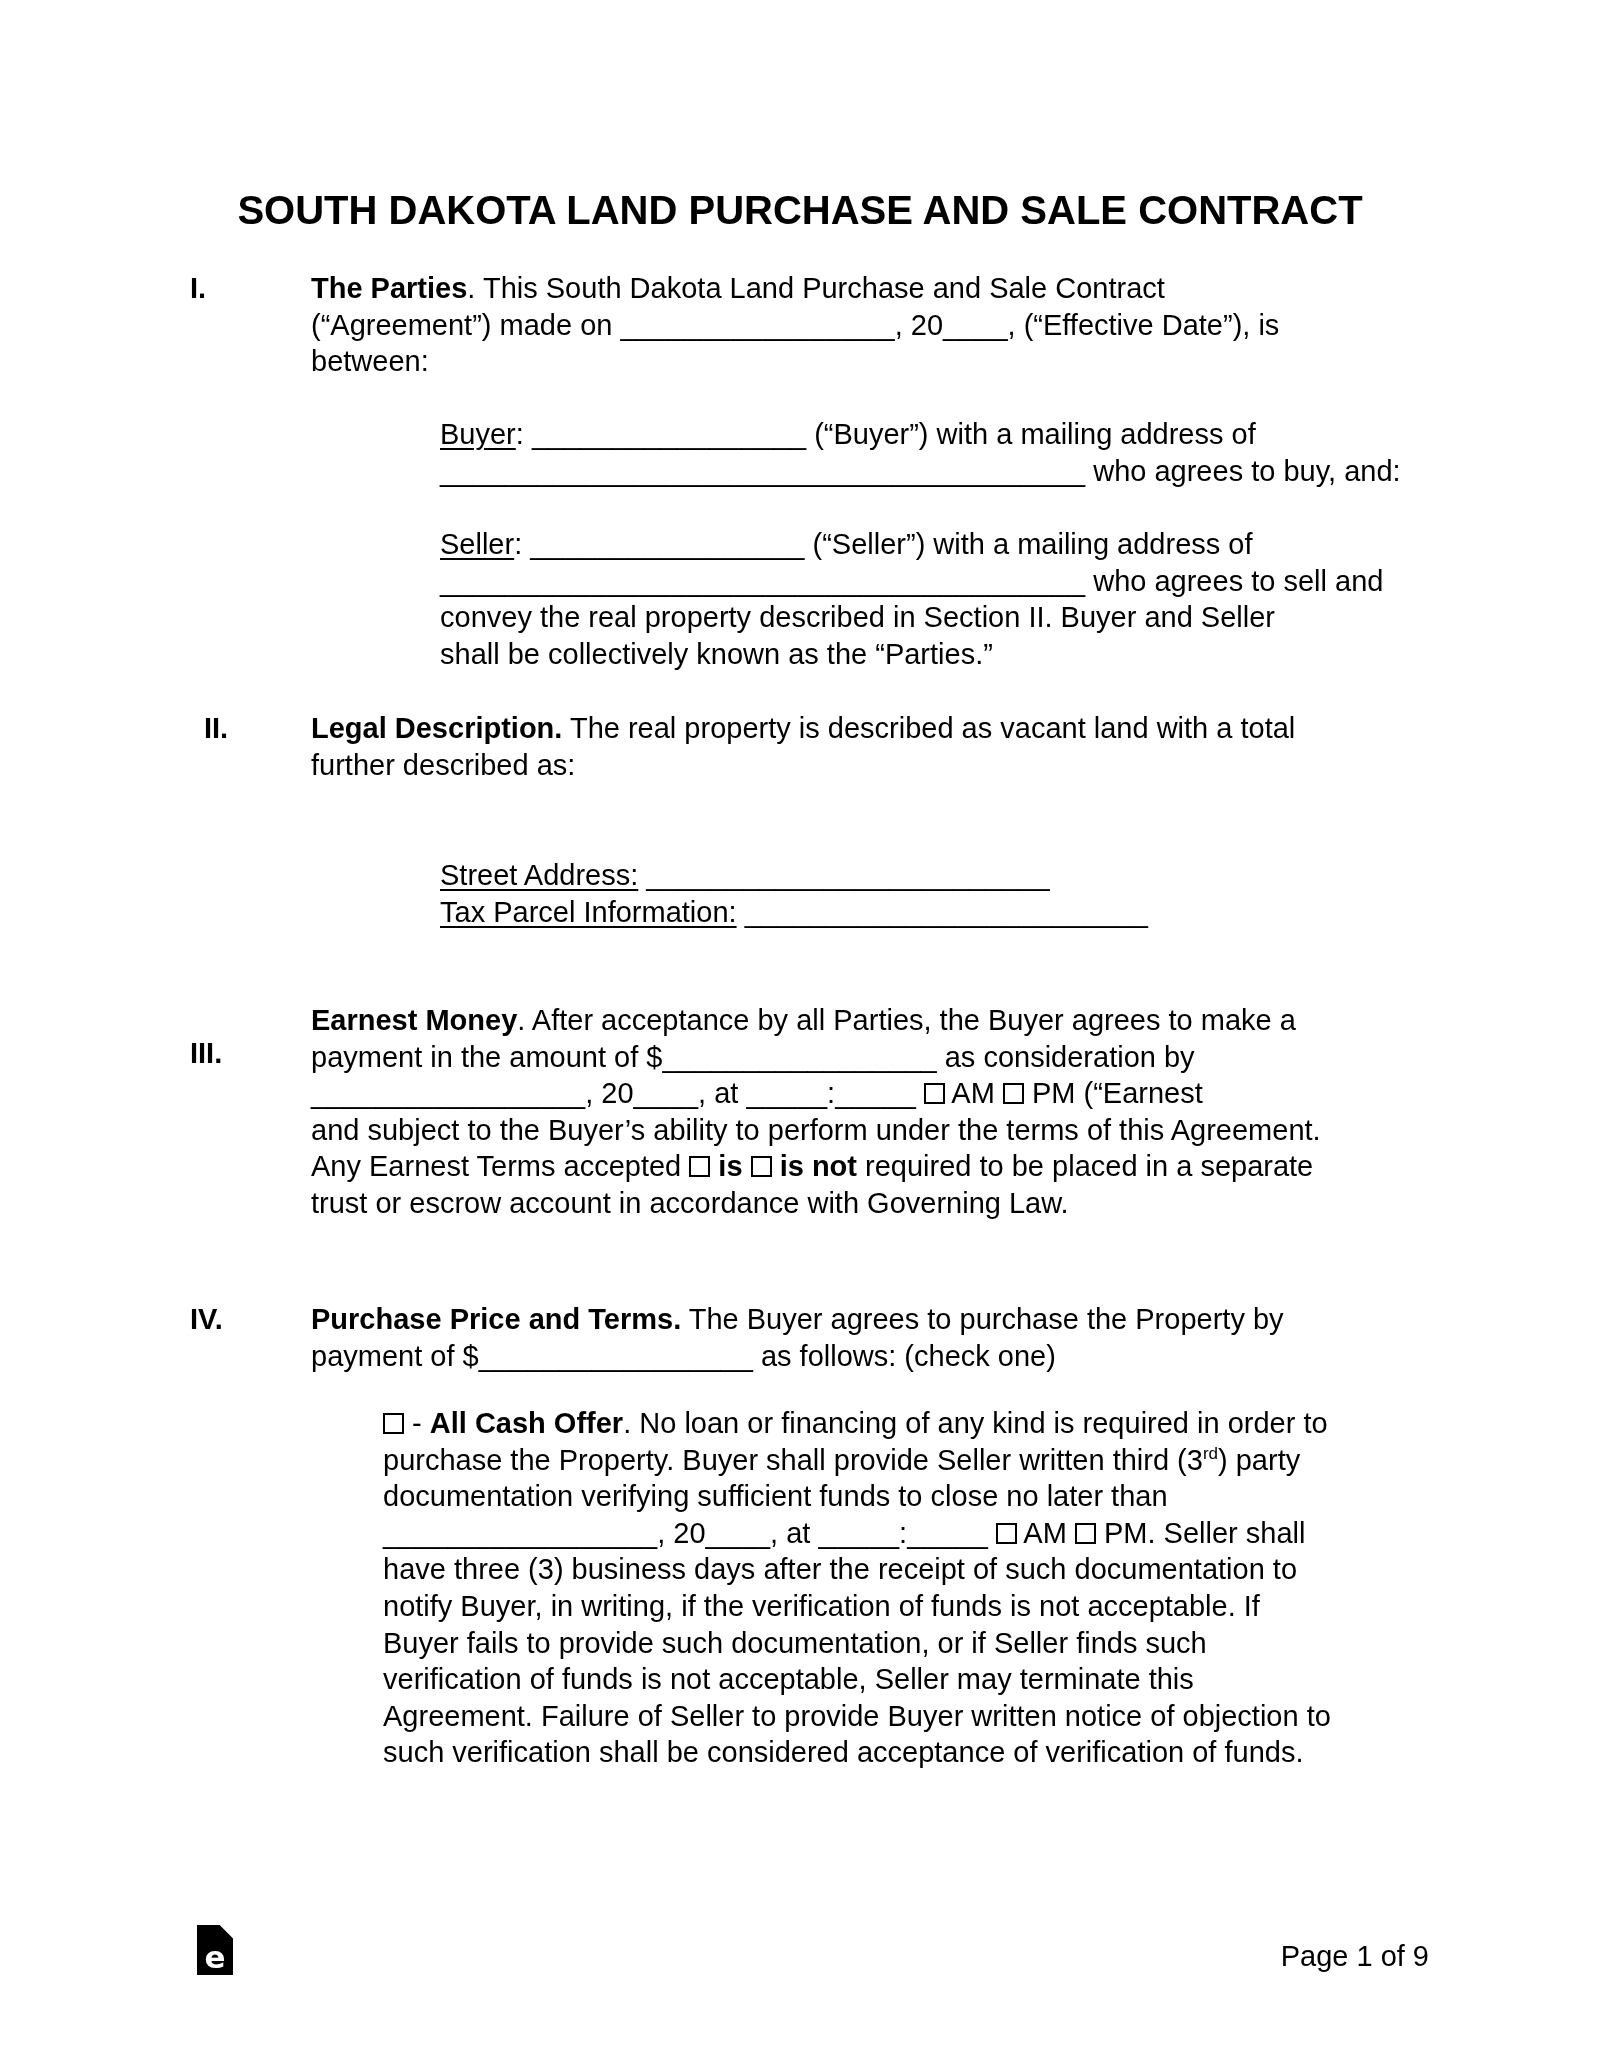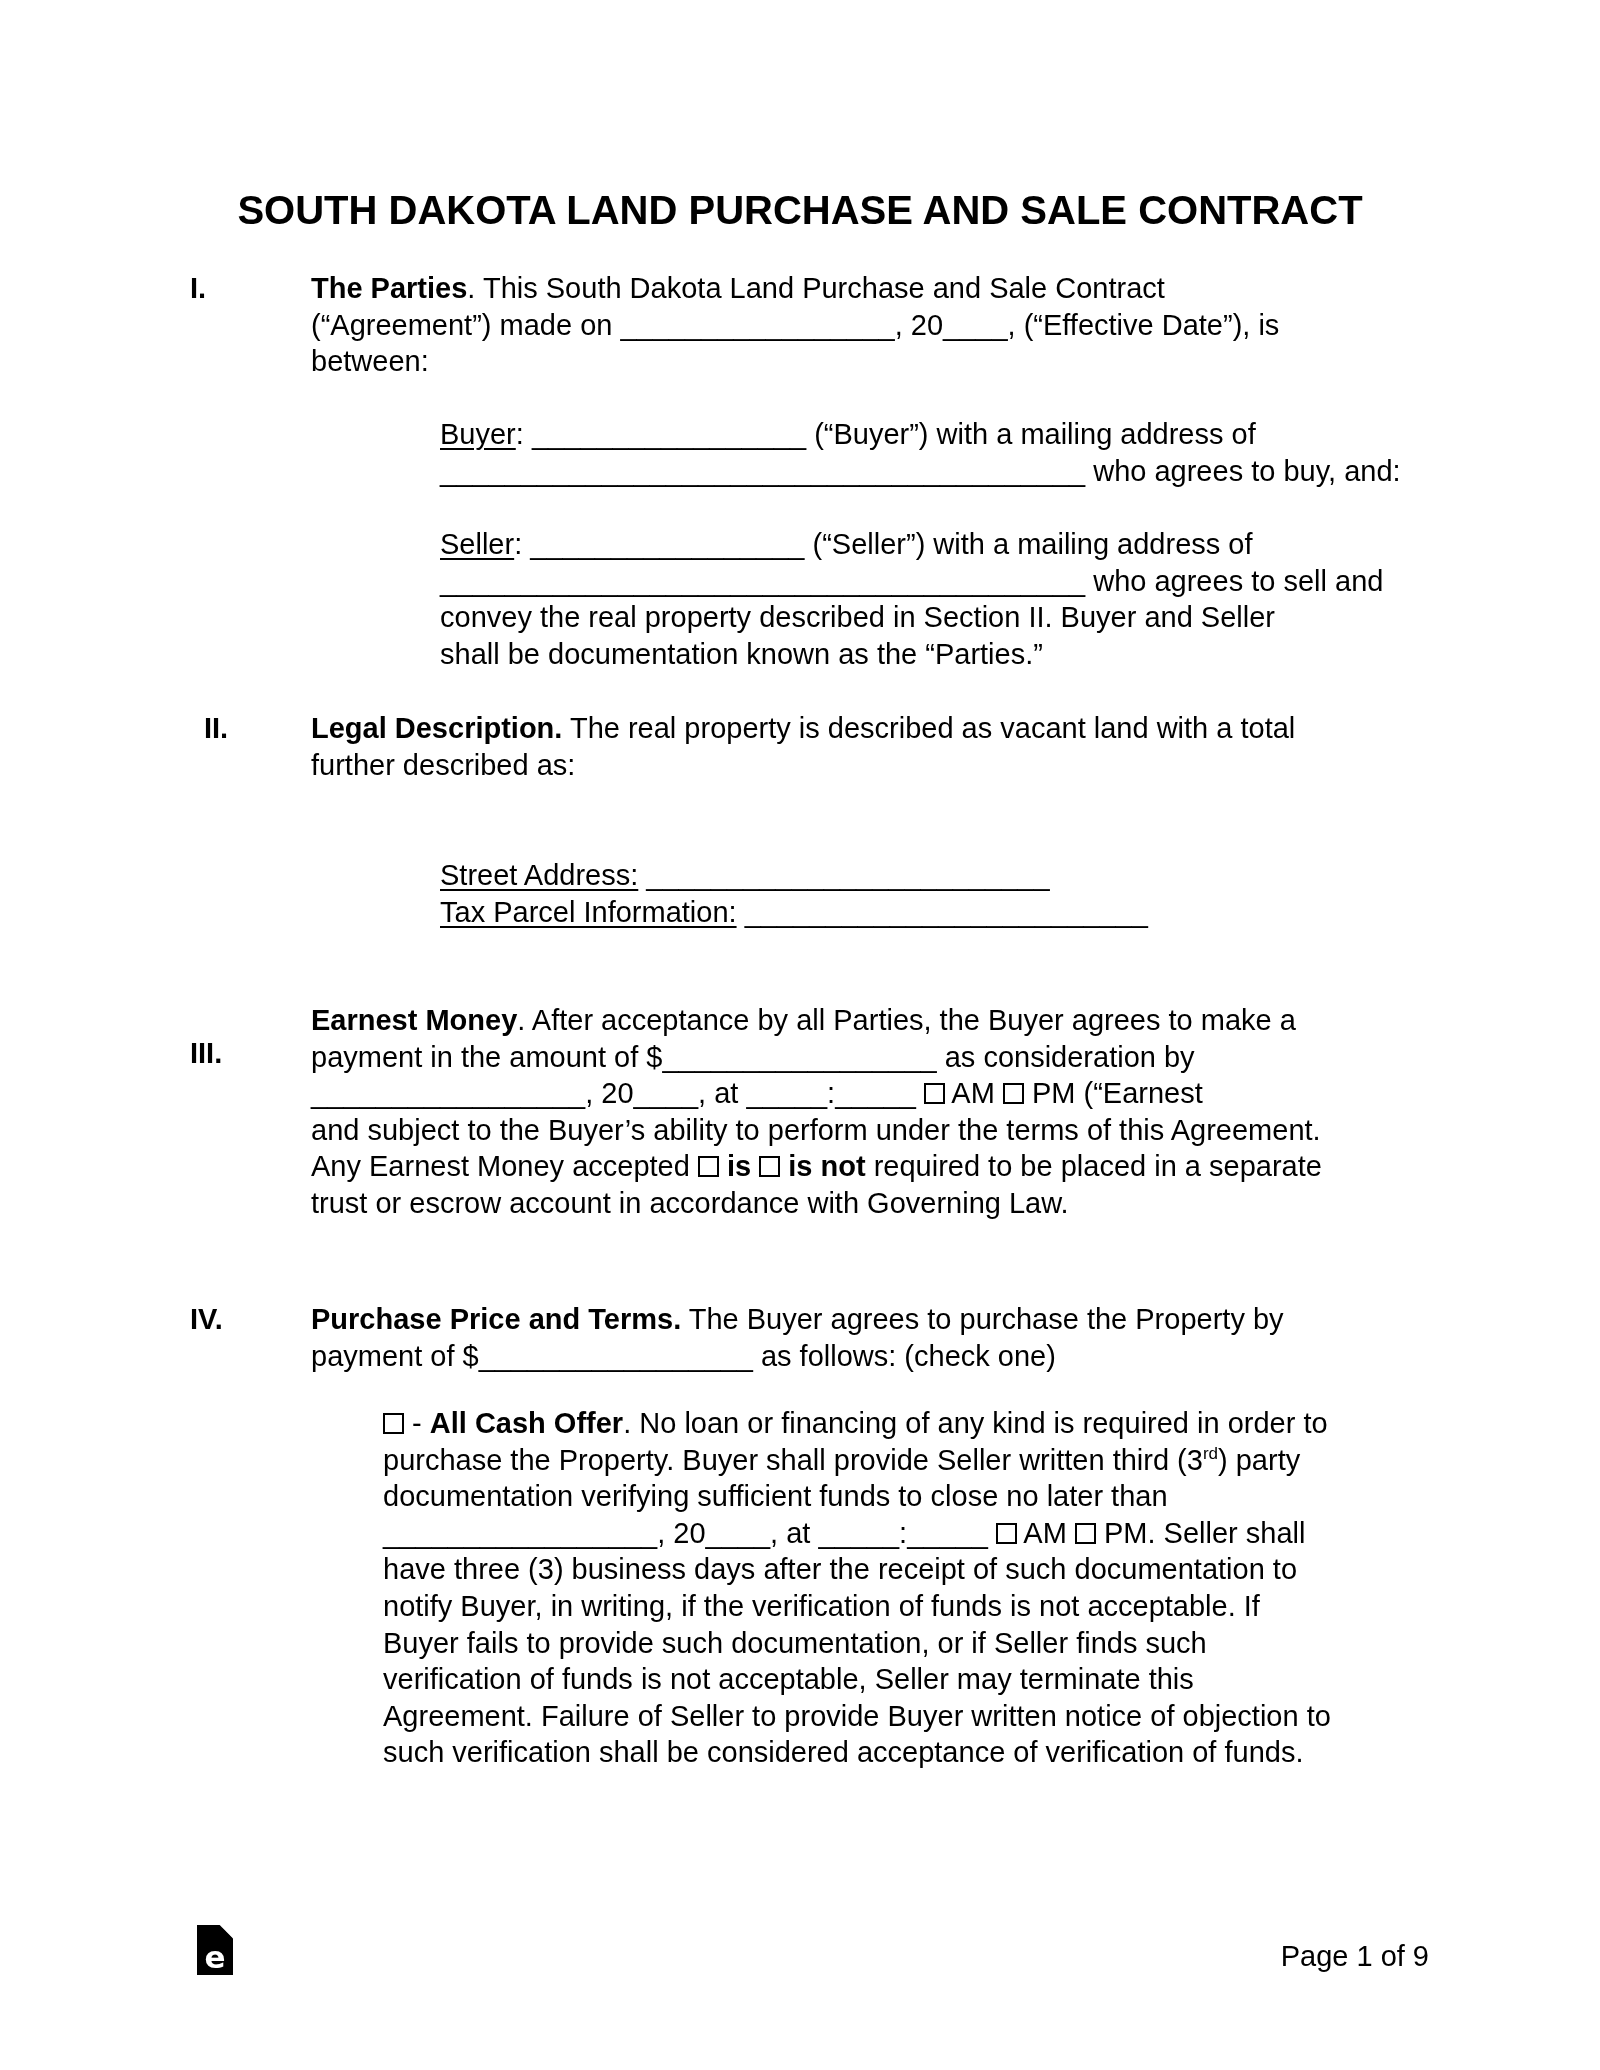--- a/index.html
+++ b/index.html
@@ -58,38 +58,38 @@
         <div class="line"><span class="seg n">between:</span></div>
       </div>
       <div class="text-block" style="left: 440px; top: 416px;">
         <div class="line"><span class="seg u">Buyer</span><span class="seg n">: </span><span class="seg bl">_________________</span><span class="seg n"> (“Buyer”) with a mailing address of</span></div>
         <div class="line"><span class="seg bl">________________________________________</span><span class="seg n"> who agrees to buy, and:</span></div>
       </div>
       <div class="text-block" style="left: 440px; top: 526px;">
         <div class="line"><span class="seg u">Seller</span><span class="seg n">: </span><span class="seg bl">_________________</span><span class="seg n"> (“Seller”) with a mailing address of</span></div>
         <div class="line"><span class="seg bl">________________________________________</span><span class="seg n"> who agrees to sell and</span></div>
         <div class="line"><span class="seg n">convey the real property described in Section II. Buyer and Seller</span></div>
-        <div class="line"><span class="seg n">shall be documentation known as the “Parties.”</span></div>
+        <div class="line"><span class="seg n">shall be collectively known as the “Parties.”</span></div>
       </div>
       <div class="section-number" style="left: 204px; top: 710px;">II.</div>
       <div class="text-block" style="left: 311px; top: 710px;">
         <div class="line"><span class="seg b">Legal Description.</span><span class="seg n"> The real property is described as vacant land with a total</span></div>
         <div class="line"><span class="seg n">further described as:</span></div>
       </div>
       <div class="text-block" style="left: 440px; top: 857px;">
         <div class="line"><span class="seg u">Street Address:</span><span class="seg n"> </span><span class="seg bl">_________________________</span></div>
         <div class="line"><span class="seg u">Tax Parcel Information:</span><span class="seg n"> </span><span class="seg bl">_________________________</span></div>
       </div>
       <div class="section-number" style="left: 190px; top: 1002px; margin-top: 33px;">III.</div>
       <div class="text-block" style="left: 311px; top: 1002px;">
         <div class="line"><span class="seg b">Earnest Money</span><span class="seg n">. After acceptance by all Parties, the Buyer agrees to make a</span></div>
         <div class="line"><span class="seg n">payment in the amount of $</span><span class="seg bl">_________________</span><span class="seg n"> as consideration by</span></div>
         <div class="line"><span class="seg bl">_________________</span><span class="seg n">, 20</span><span class="seg bl">____</span><span class="seg n">, at </span><span class="seg bl">_____</span><span class="seg n">:</span><span class="seg bl">_____</span><span class="seg n"> </span><span class="checkbox"></span><span class="seg n"> AM </span><span class="checkbox"></span><span class="seg n"> PM (“Earnest</span></div>
         <div class="line"><span class="seg n">and subject to the Buyer’s ability to perform under the terms of this Agreement.</span></div>
-        <div class="line"><span class="seg n">Any Earnest Money accepted </span><span class="checkbox"></span><span class="seg n"> </span><span class="seg b">is</span><span class="seg n"> </span><span class="checkbox"></span><span class="seg n"> </span><span class="seg b">is not</span><span class="seg n"> required to be placed in a separate</span></div>
+        <div class="line"><span class="seg n">Any Earnest Terms accepted </span><span class="checkbox"></span><span class="seg n"> </span><span class="seg b">is</span><span class="seg n"> </span><span class="checkbox"></span><span class="seg n"> </span><span class="seg b">is not</span><span class="seg n"> required to be placed in a separate</span></div>
         <div class="line"><span class="seg n">trust or escrow account in accordance with Governing Law.</span></div>
       </div>
       <div class="section-number" style="left: 190px; top: 1301px;">IV.</div>
       <div class="text-block" style="left: 311px; top: 1301px;">
         <div class="line"><span class="seg b">Purchase Price and Terms.</span><span class="seg n"> The Buyer agrees to purchase the Property by</span></div>
         <div class="line"><span class="seg n">payment of $</span><span class="seg bl">_________________</span><span class="seg n"> as follows: (check one)</span></div>
       </div>
       <div class="text-block" style="left: 383px; top: 1405px;">
         <div class="line"><span class="checkbox"></span><span class="seg n"> - </span><span class="seg b">All Cash Offer</span><span class="seg n">. No loan or financing of any kind is required in order to</span></div>
         <div class="line"><span class="seg n">purchase the Property. Buyer shall provide Seller written third (3</span><span class="seg sup">rd</span><span class="seg n">) party</span></div>

